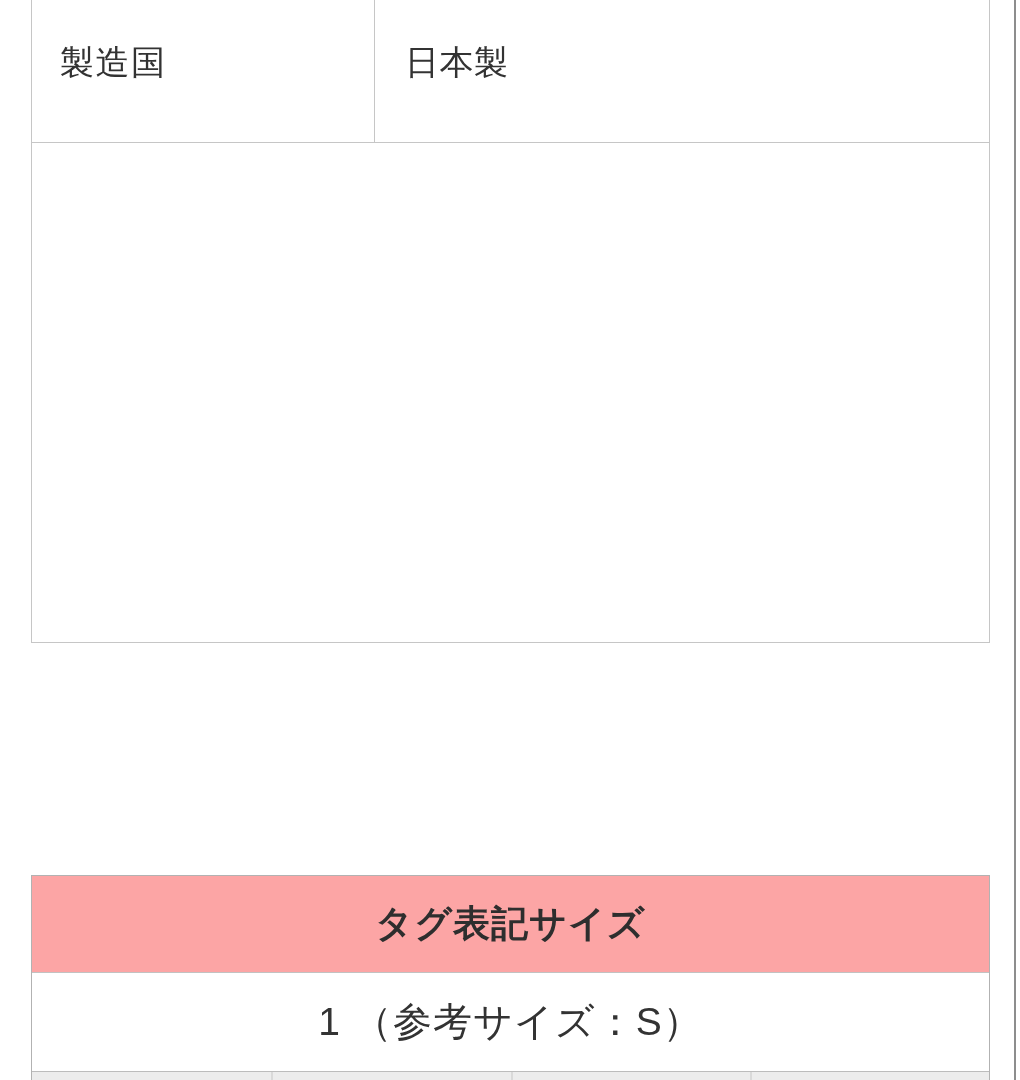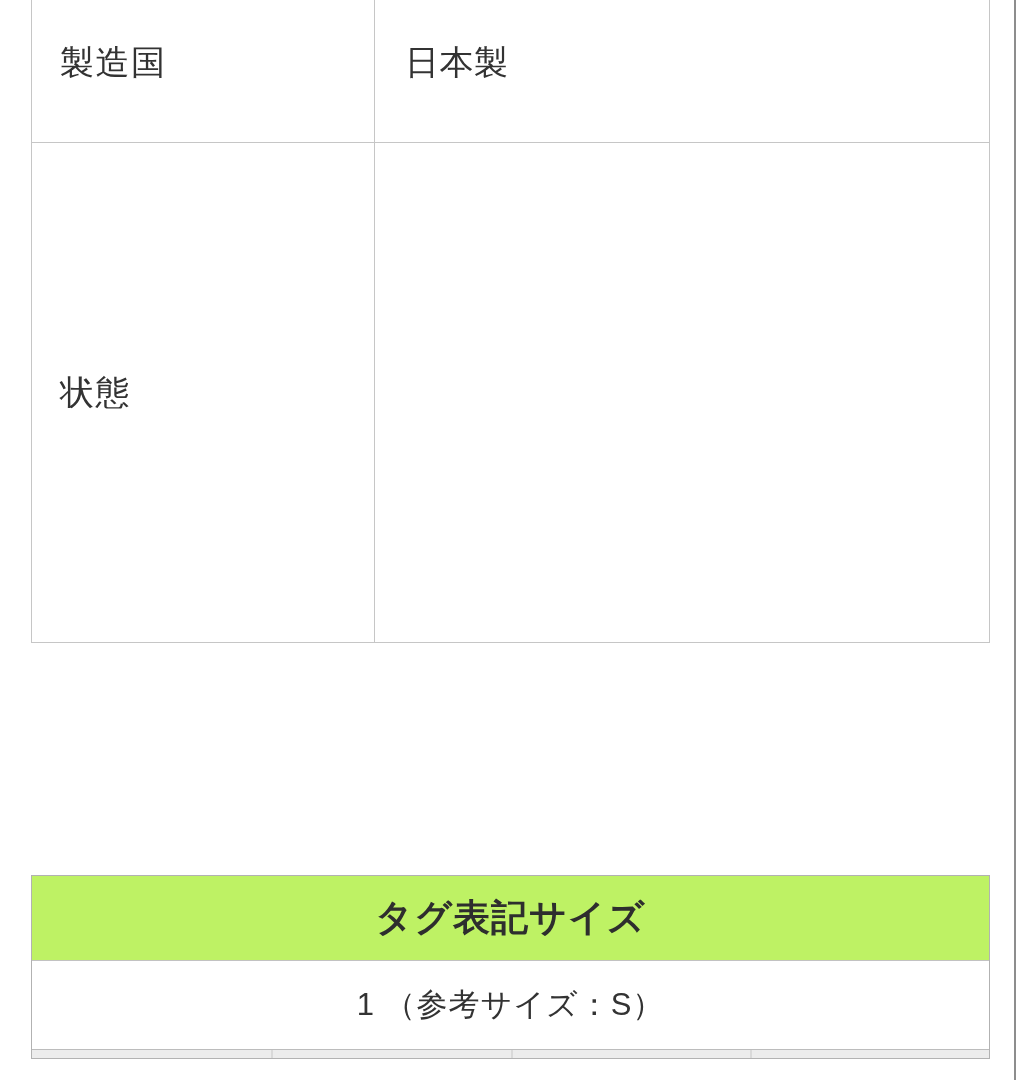--- a/index.html
+++ b/index.html
@@ -70,41 +70,41 @@
   .size-table {
     position: absolute;
     left: 31px;
     top: 875px;
     width: 959px;
     box-sizing: border-box;
     border: 1px solid #b2b2b2;
     background: #ffffff;
   }
   .size-header {
-    height: 85px;
+    height: 97px;
     box-sizing: border-box;
-    background: #bef264;
+    background: #fca5a5;
     border-bottom: 1px solid #c2c2c2;
     display: flex;
     align-items: center;
     justify-content: center;
     font-weight: bold;
     font-size: 37px;
     letter-spacing: 1px;
     color: #2e2e2e;
   }
   .size-value-row {
-    height: 89px;
+    height: 99px;
     box-sizing: border-box;
     background: #ffffff;
     border-bottom: 1px solid #bcbcbc;
     display: flex;
     align-items: center;
     justify-content: center;
-    font-size: 31px;
+    font-size: 39px;
     letter-spacing: 1px;
     color: #333333;
   }
   .size-cutoff-row {
     height: 8px;
     background: #ececec;
     position: relative;
   }
   .col-divider {
     position: absolute;
@@ -134,21 +134,20 @@
 
   <div class="spec-table">
 
     <div class="spec-row row-country">
       <div class="cell-label">製造国</div>
       <div class="cell-value">日本製</div>
     </div>
 
 
     <div class="spec-row row-condition">
-      <div class="cell-label">状態</div>
     </div>
 
   </div>
 
   <div class="size-table">
     <div class="size-header">タグ表記サイズ</div>
     <div class="size-value-row">1 （参考サイズ：S）</div>
     <div class="size-cutoff-row">
       <div class="col-divider d1"></div>
       <div class="col-divider d2"></div>

